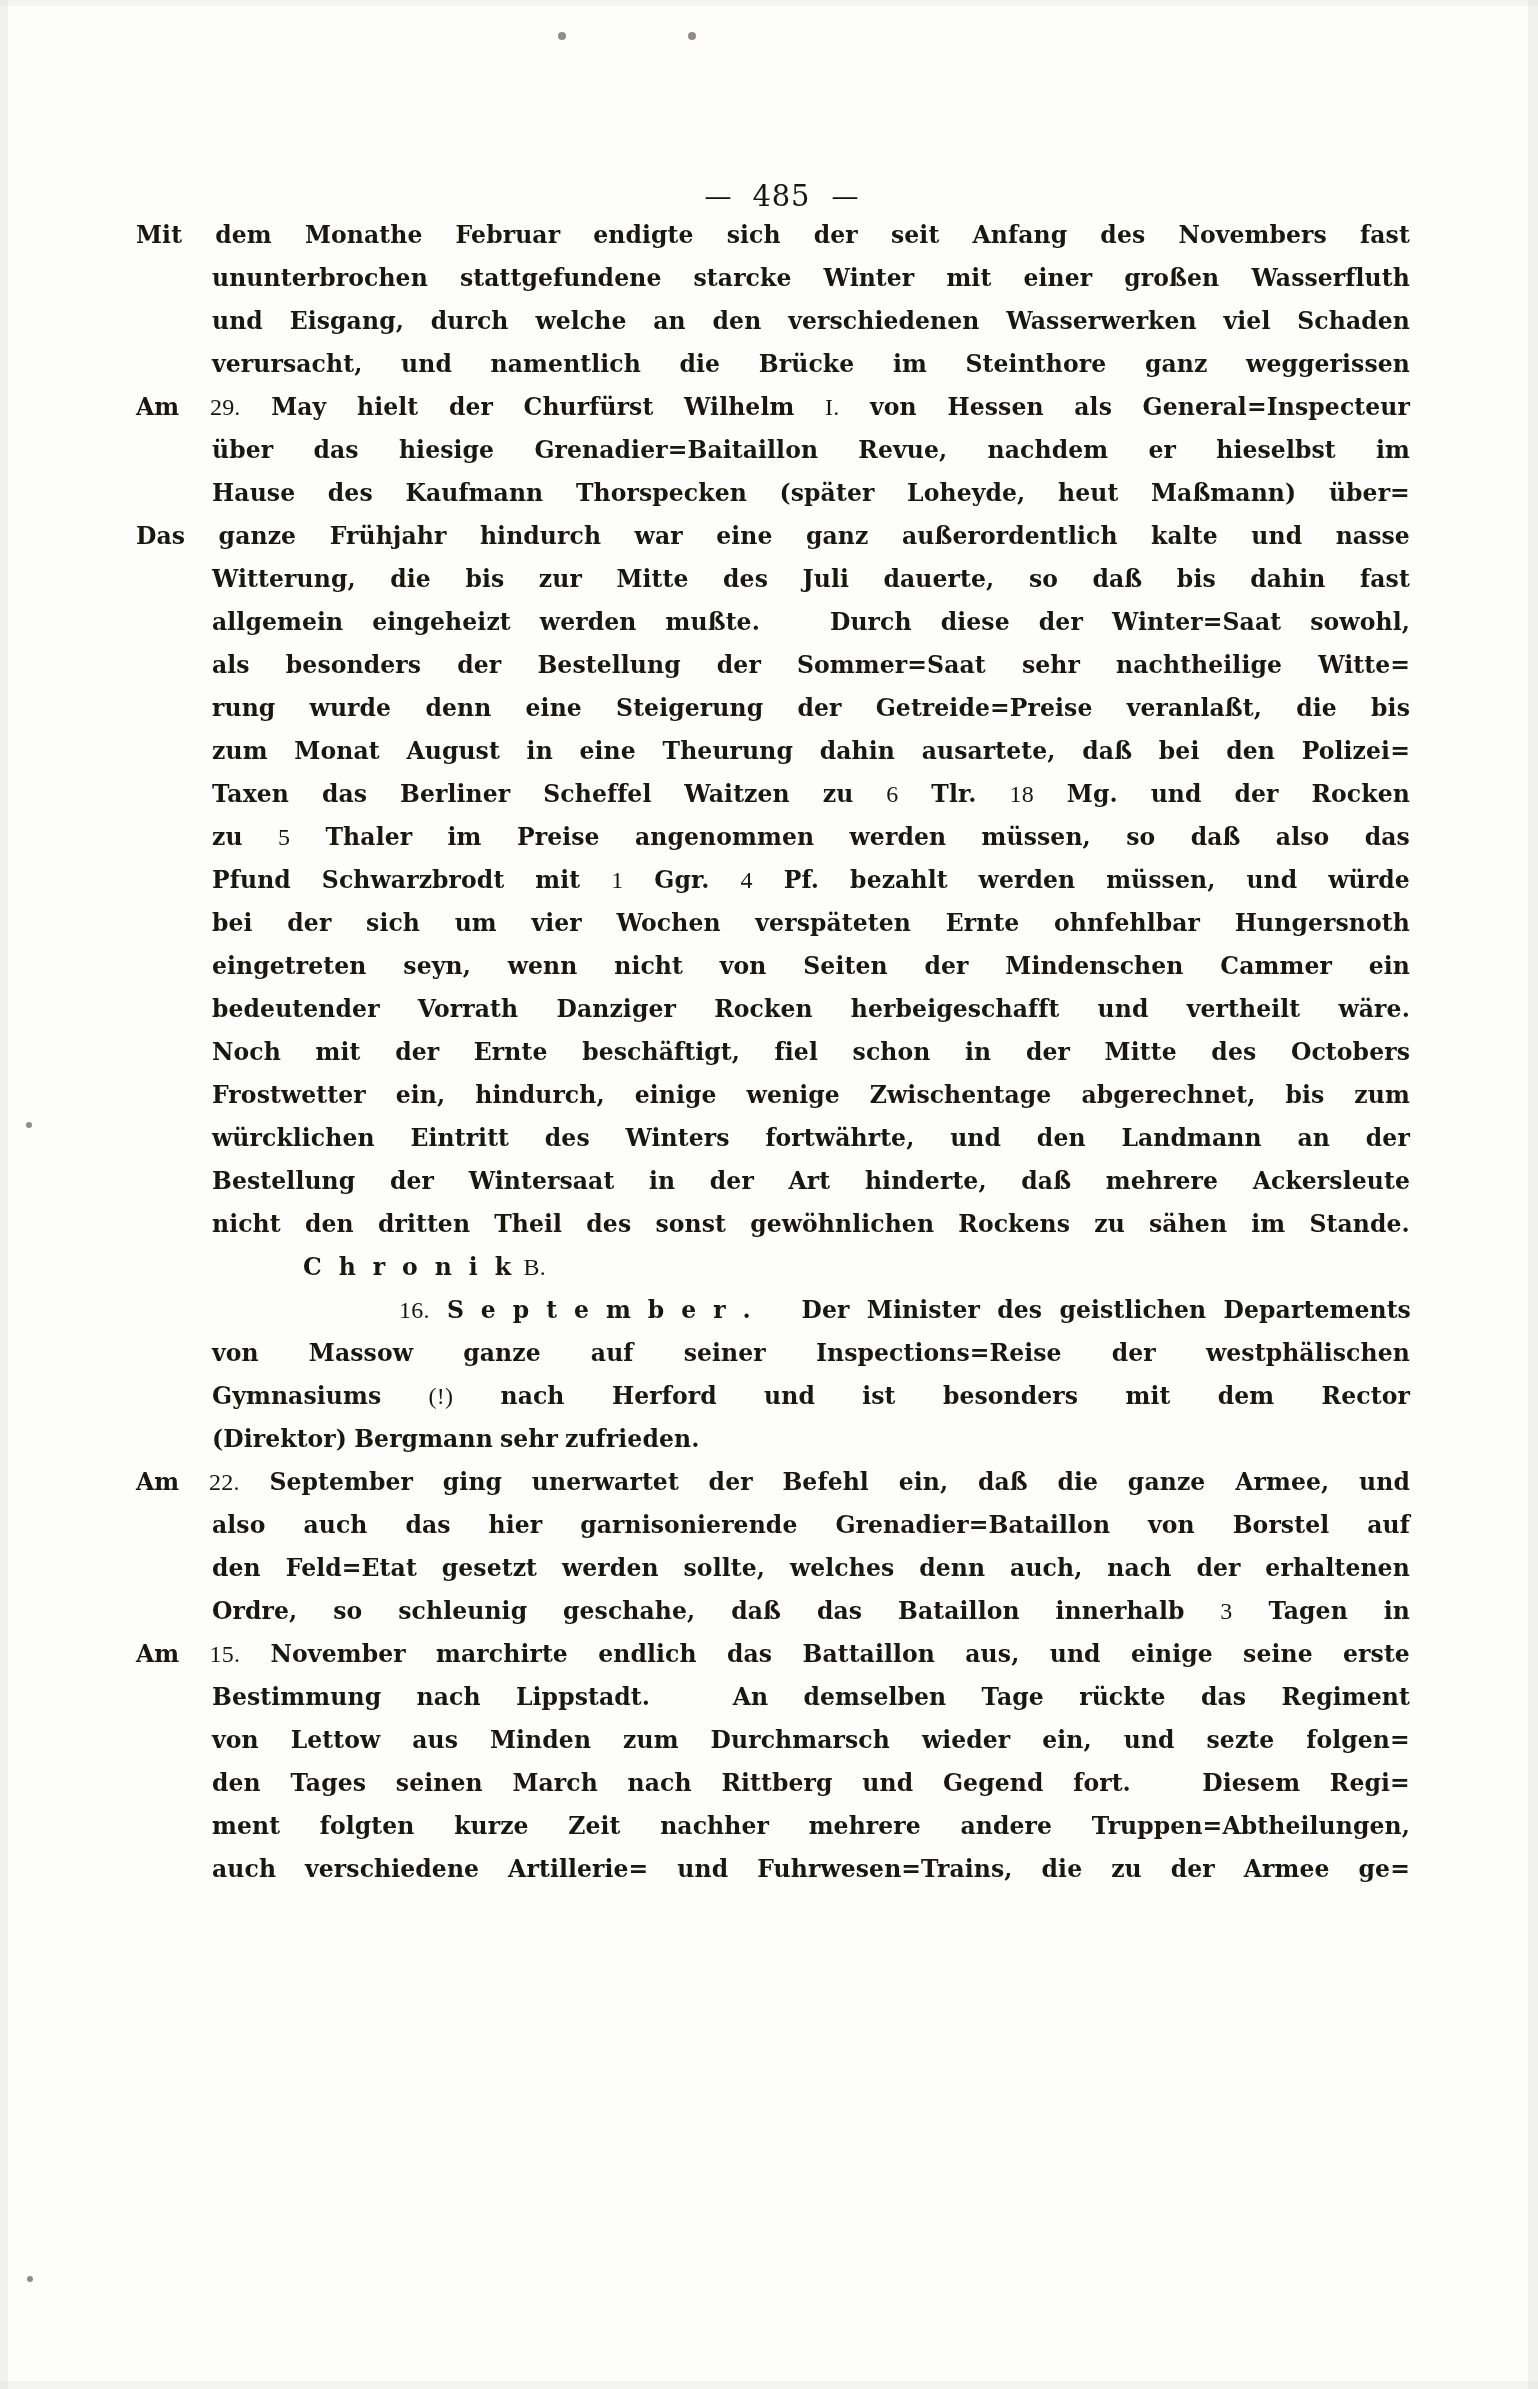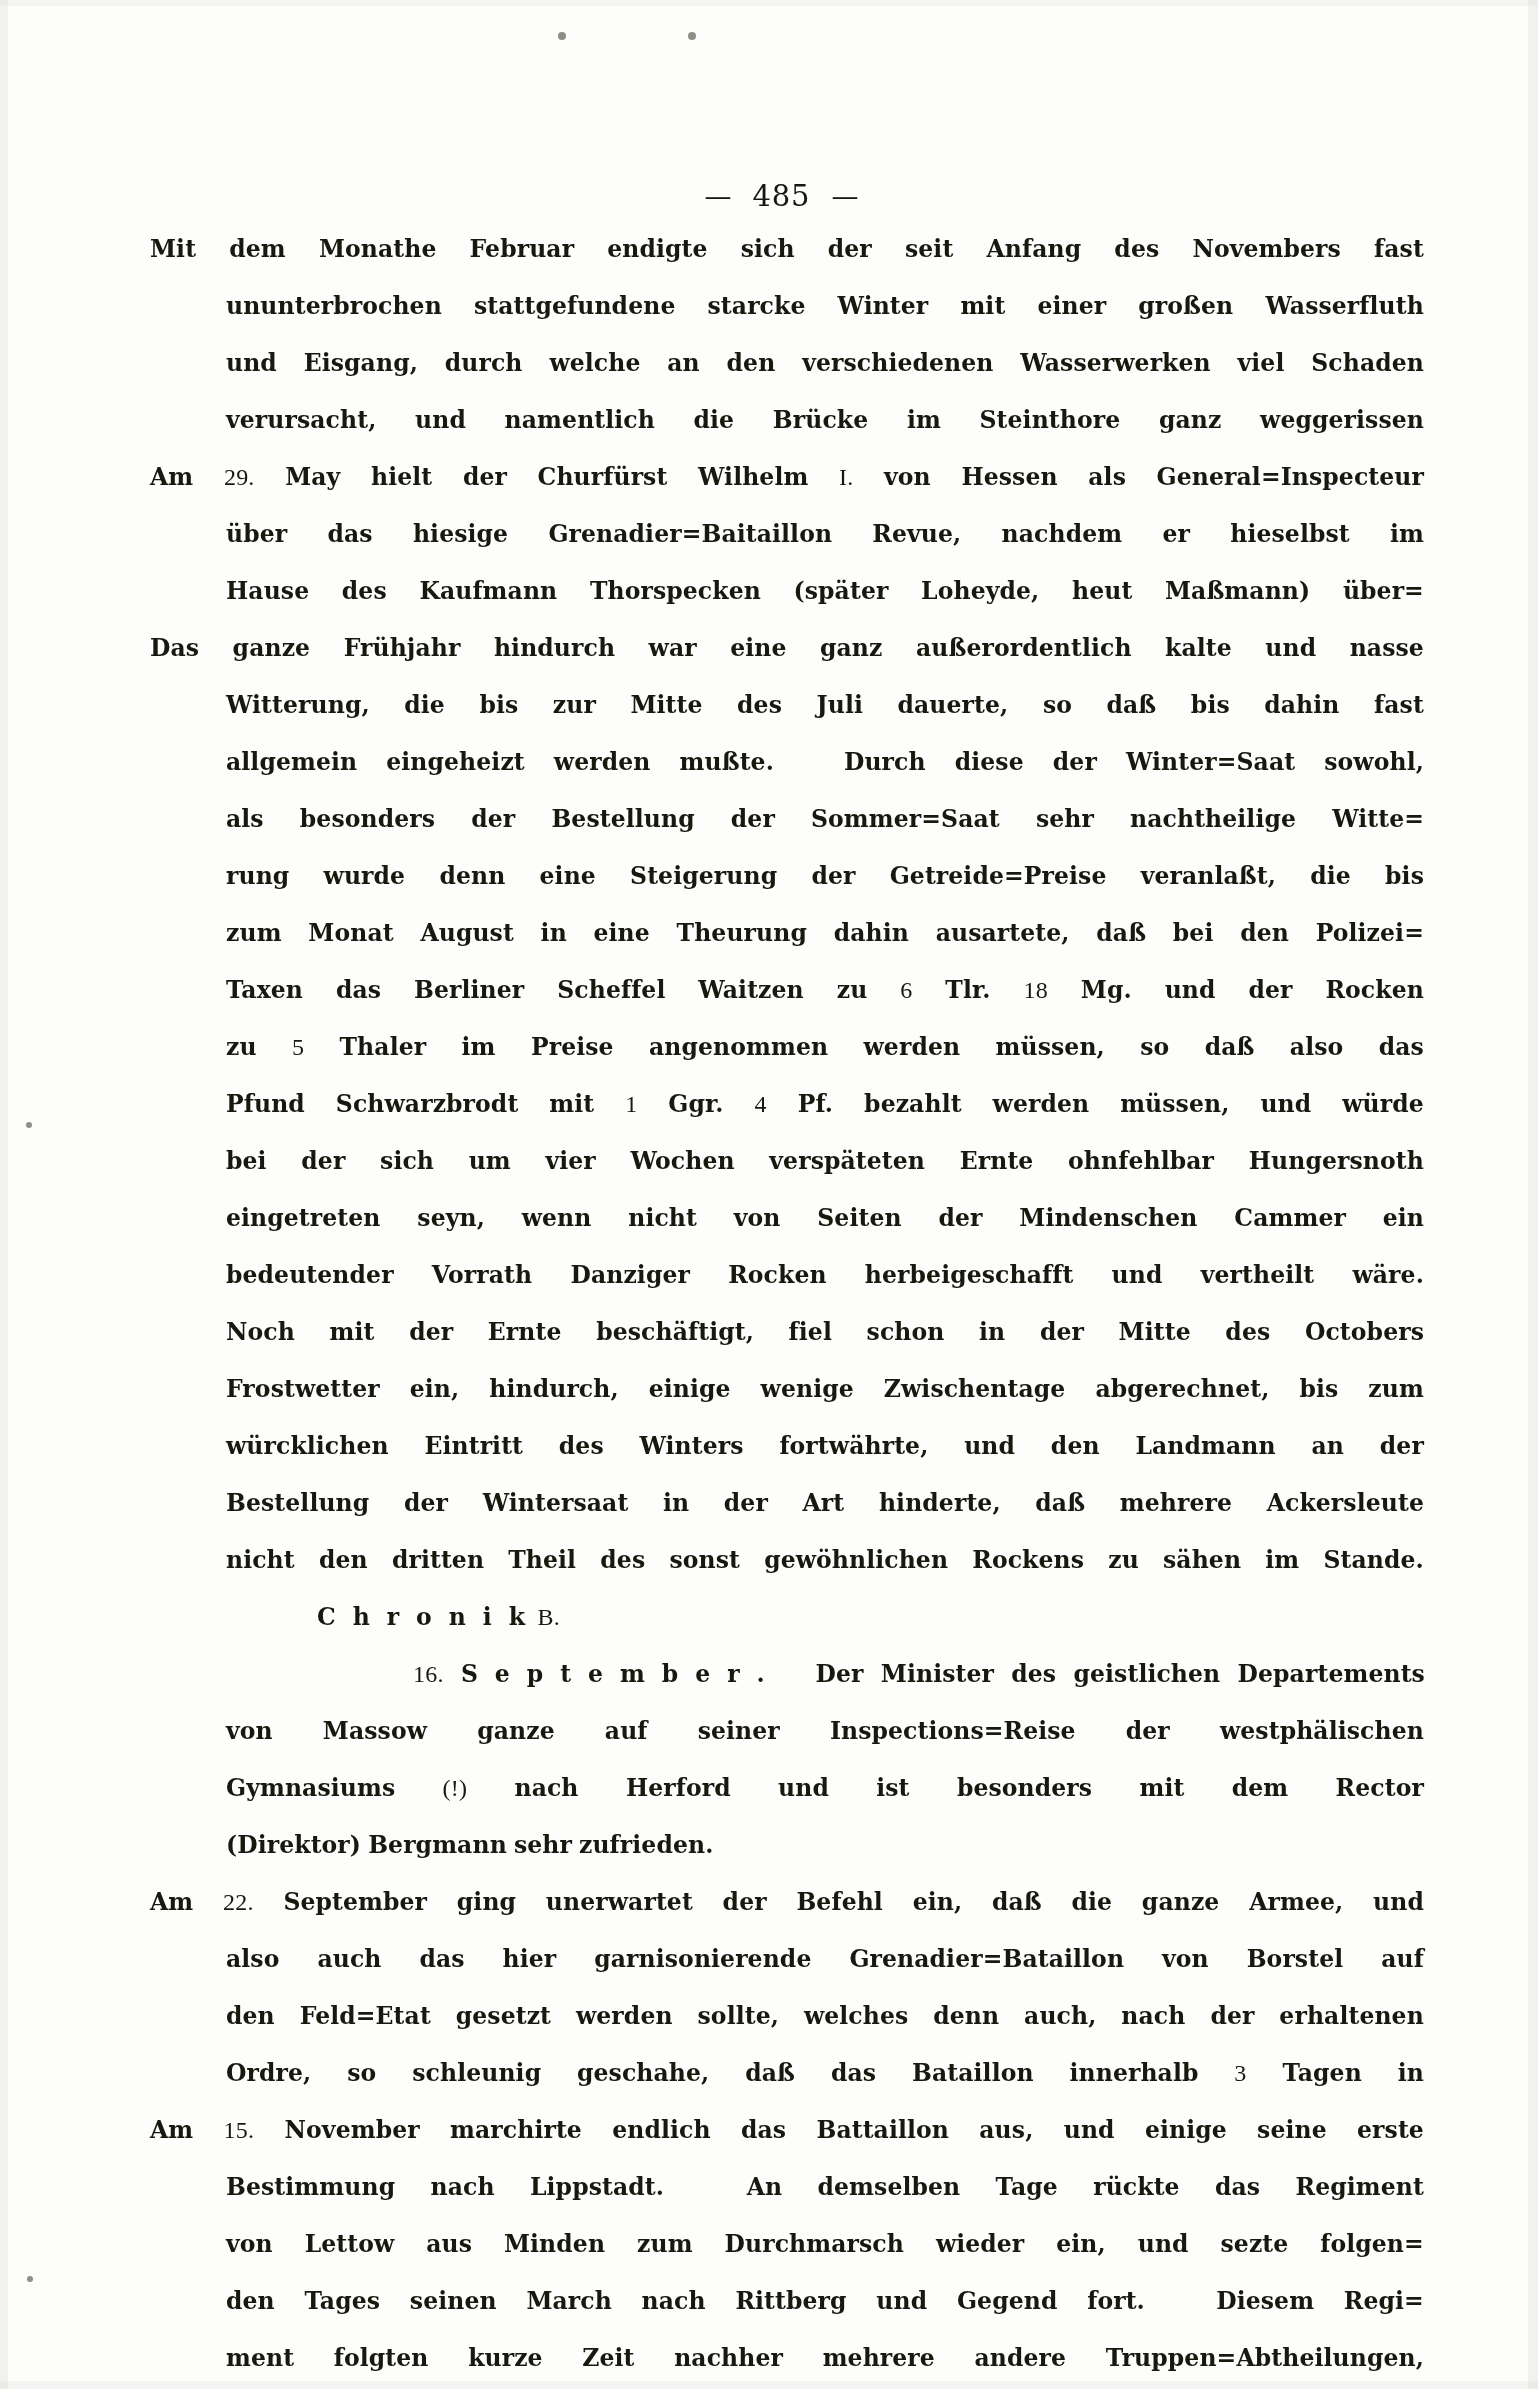--- a/index.html
+++ b/index.html
@@ -86,21 +86,21 @@
 
   
   .para {
     margin: 0;
     padding: 0;
   }
   .ln {
     display: flex;
     width: 1274px;
     white-space: pre;
-    margin: 16px;
+    margin: 2px;
   }
   
   .ln.just { justify-content: space-between; }
   
   .ln.flush { justify-content: flex-start; }
   .ln.flush .w + .w { margin-left: .30em; }
   
   .ln.ind { padding-left: 76px; width: 1198px; }
   
   .ln.sub  { padding-left: 167px; width: 1107px; }

